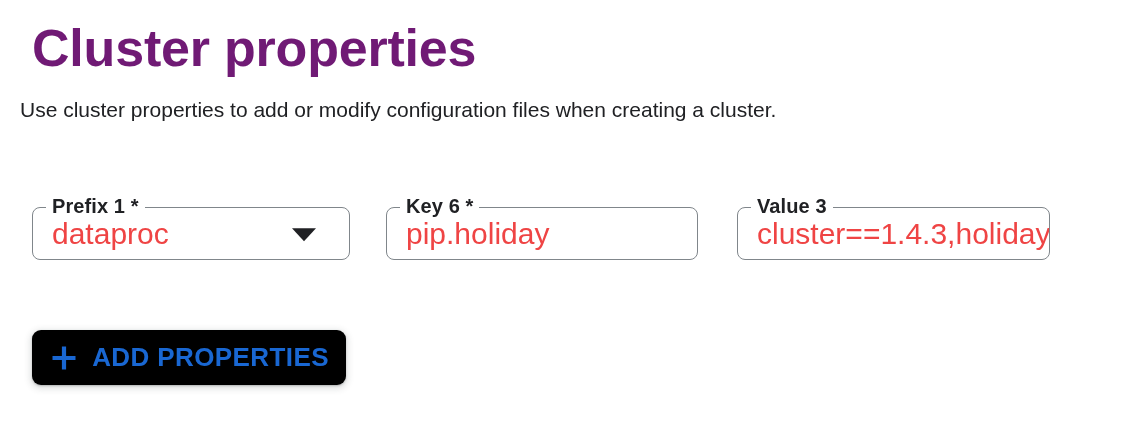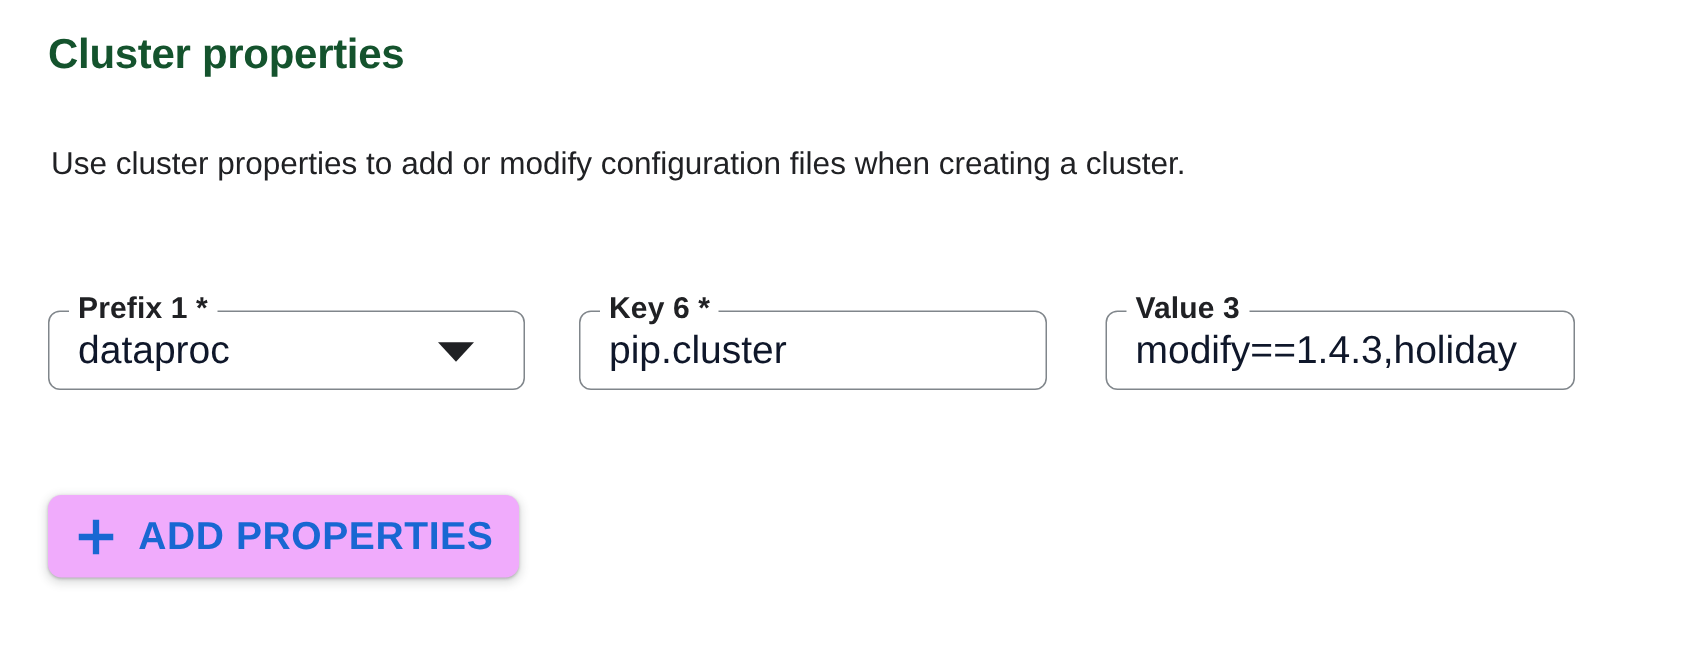--- a/index.html
+++ b/index.html
@@ -10,29 +10,29 @@
     height: 432px;
     background: #ffffff;
     font-family: "Liberation Sans", "DejaVu Sans", sans-serif;
     color: #202124;
     overflow: hidden;
   }
   .page-title {
     position: absolute;
     left: 32px;
     top: 22px;
-    font-size: 28px;
+    font-size: 52px;
     line-height: 1.0;
     font-weight: 700;
     letter-spacing: -0.2px;
-    color: #14532d;
+    color: #701a75;
   }
   .page-description {
     position: absolute;
-    left: 34px;
+    left: 20px;
     top: 96px;
     font-size: 21px;
     line-height: 28px;
     font-weight: 400;
     color: #202124;
   }
   .field {
     position: absolute;
     top: 207px;
     height: 53px;
@@ -55,22 +55,22 @@
     letter-spacing: 0.1px;
     color: #202124;
     white-space: nowrap;
   }
   .field-text {
     position: absolute;
     inset: 0;
     display: flex;
     align-items: center;
     padding-left: 19px;
-    font-size: 26px;
-    color: #0f172a;
+    font-size: 30px;
+    color: #ef4444;
     white-space: nowrap;
     overflow: hidden;
     border-radius: 7px;
   }
   .caret-down {
     position: absolute;
     right: 33px;
     top: 50%;
     transform: translateY(-45%);
     width: 0;
@@ -78,21 +78,21 @@
     border-left: 12px solid transparent;
     border-right: 12px solid transparent;
     border-top: 13px solid #202124;
   }
   .add-btn {
     position: absolute;
     left: 32px;
     top: 330px;
     width: 314px;
     height: 55px;
-    background: #f0abfc;
+    background: #000000;
     border: none;
     border-radius: 9px;
     box-shadow: 0 1px 2px rgba(60,64,67,0.30), 0 2px 6px 2px rgba(60,64,67,0.15);
     display: flex;
     align-items: center;
     justify-content: center;
     gap: 13px;
     cursor: pointer;
     font-family: "Liberation Sans", "DejaVu Sans", sans-serif;
   }
@@ -114,26 +114,26 @@
   <p class="page-description">Use cluster properties to add or modify configuration files when creating a cluster.</p>
 
   <div class="field field-prefix">
     <span class="field-label">Prefix 1 *</span>
     <div class="field-text">dataproc</div>
     <span class="caret-down"></span>
   </div>
 
   <div class="field field-key">
     <span class="field-label">Key 6 *</span>
-    <div class="field-text">pip.cluster</div>
+    <div class="field-text">pip.holiday</div>
   </div>
 
   <div class="field field-value">
     <span class="field-label">Value 3</span>
-    <div class="field-text">modify==1.4.3,holiday</div>
+    <div class="field-text">cluster==1.4.3,holiday</div>
   </div>
 
   <button class="add-btn">
     <svg class="plus-icon" width="30" height="30" viewBox="0 0 30 30">
       <path d="M15 3.5 V26.5 M3.5 15 H26.5" stroke="#1967d2" stroke-width="4.2" fill="none"></path>
     </svg>
     <span class="add-btn-label">ADD PROPERTIES</span>
   </button>
 
 </div>

